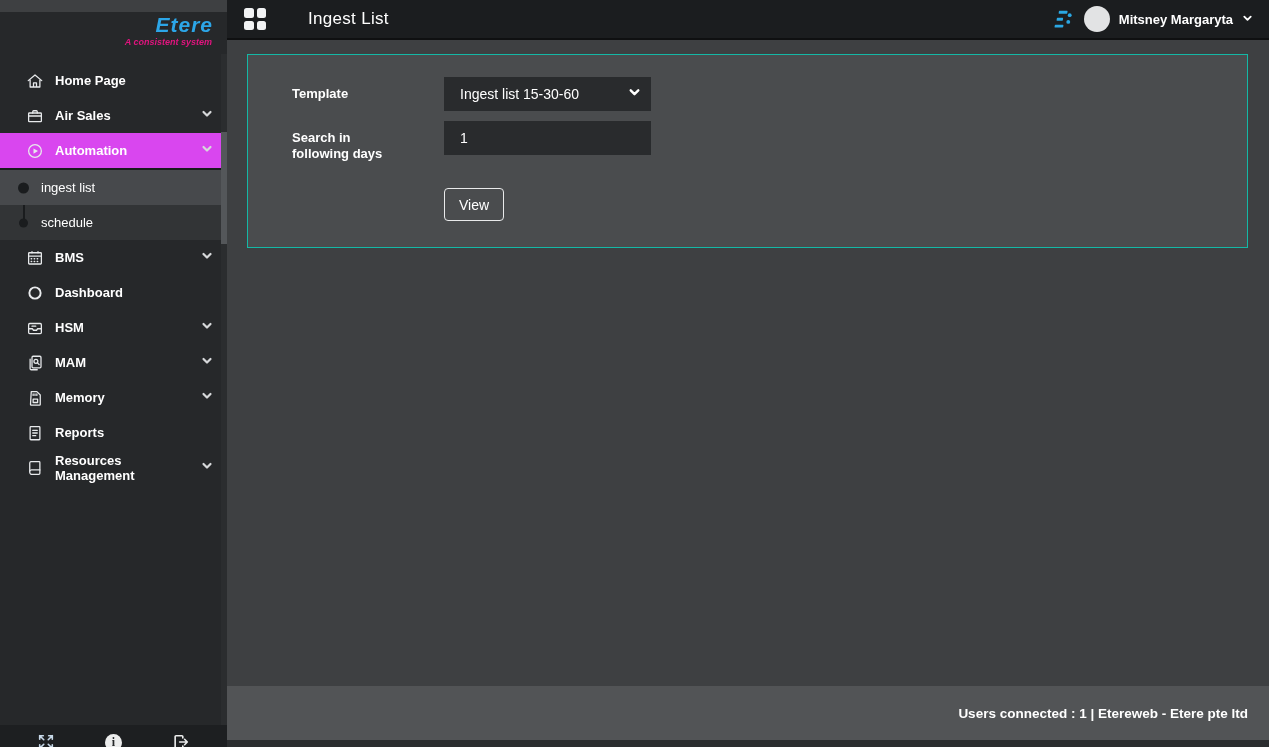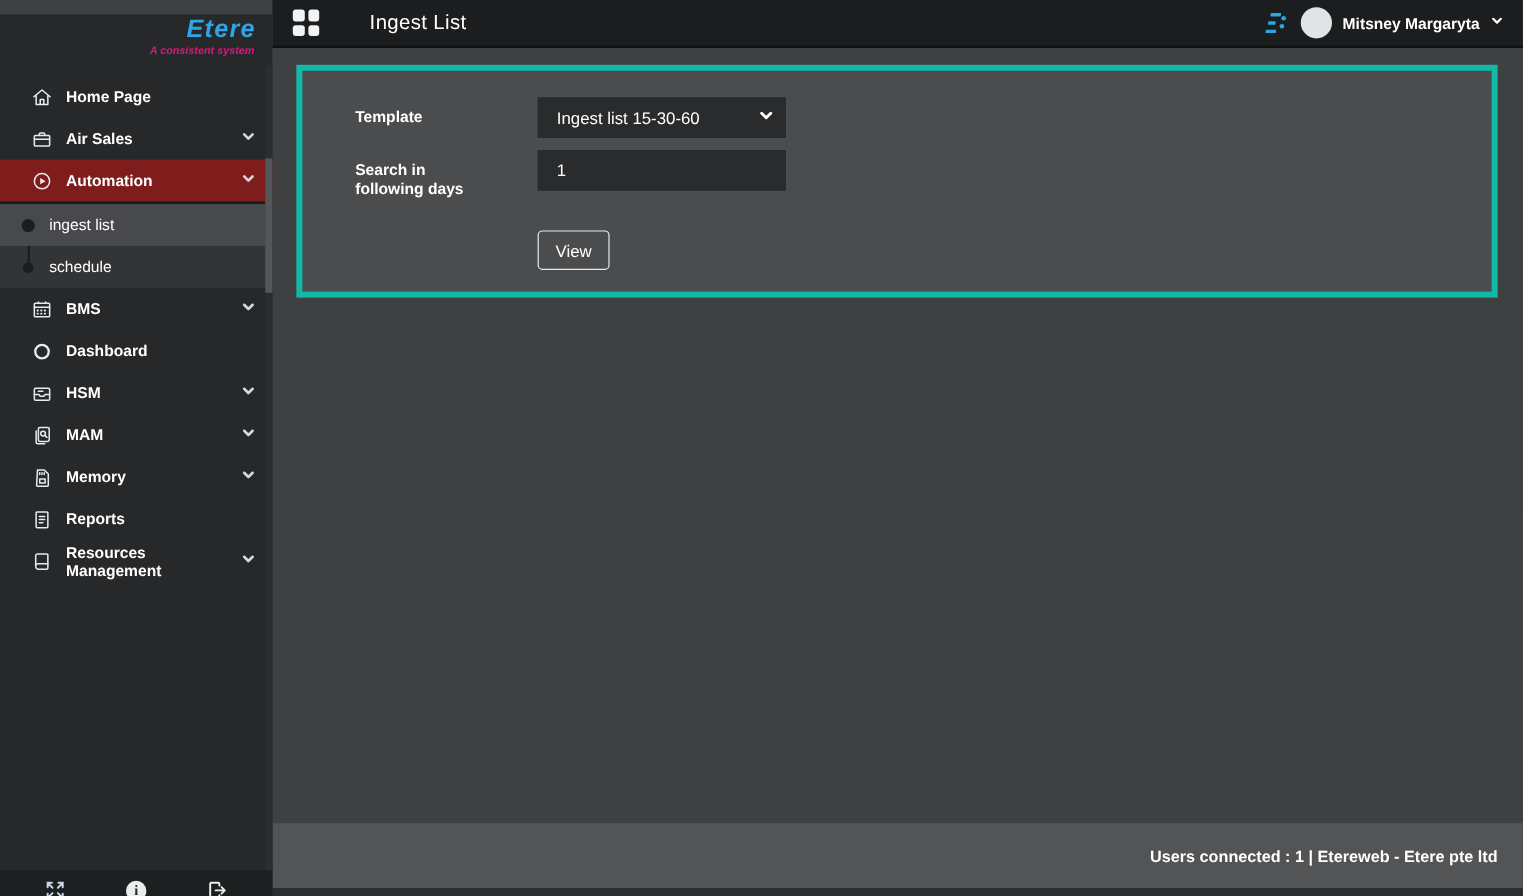--- a/index.html
+++ b/index.html
@@ -18,21 +18,21 @@
   .nav { margin-top:11px; }
   .nav-item { height:35px; display:flex; align-items:center; padding:0 8px 0 25px;
               color:#fff; font-size:13px; font-weight:700; cursor:pointer; }
   .nav-item .nicon { width:19px; height:19px; margin-right:11px; flex:none; display:flex;
                      align-items:center; justify-content:center; }
   .nav-item svg.glyph { width:18px; height:18px; stroke:#e8eaec; fill:none;
                         stroke-width:1.7; stroke-linecap:round; stroke-linejoin:round; }
   .nav-item .chev { margin-left:auto; margin-right:6px; }
   .chev svg { width:12px; height:12px; stroke:#d6d8da; fill:none; stroke-width:2.2;
               stroke-linecap:round; stroke-linejoin:round; }
-  .nav-item.active { background:#7f1d1d; }
+  .nav-item.active { background:#d946ef; }
   .submenu { position:relative; background:#323436; border-top:2px solid #191b1d; }
   .submenu::before { content:''; position:absolute; left:23px; top:0; bottom:16px;
                      width:2px; background:#1a1c1e; }
   .sub-item { position:relative; height:35px; display:flex; align-items:center;
               padding-left:41px; color:#fff; font-size:13px; cursor:pointer; }
   .sub-item::before { content:''; position:absolute; left:19px; top:50%;
                       transform:translateY(-50%); width:9px; height:9px;
                       border-radius:50%; background:#1a1c1e; }
   .sub-item.selected { background:#47494c; }
   .sub-item.selected::before { width:11px; height:11px; left:18px; }
@@ -63,21 +63,21 @@
   .page-title { margin-left:42px; color:#fff; font-size:17px; letter-spacing:.3px; }
   .topbar-right { margin-left:auto; display:flex; align-items:center; gap:9px; }
   .etere-mark svg { width:25px; height:25px; display:block; }
   .avatar { width:26px; height:26px; border-radius:50%; background:#e2e3e4; }
   .user-name { color:#fff; font-size:13px; font-weight:700; }
   .user-chev svg { width:11px; height:11px; stroke:#fff; fill:none; stroke-width:2;
                    stroke-linecap:round; stroke-linejoin:round; }
 
   .main { position:absolute; top:42px; left:0; right:0; bottom:61px; }
   .panel { position:absolute; left:20px; right:21px; top:12px; height:194px;
-           background:#4a4c4e; border:5px solid #14b8a6; padding:22px 0 0 44px; }
+           background:#4a4c4e; border:1px solid #14b8a6; padding:22px 0 0 44px; }
   .form-row { display:flex; margin-bottom:10px; }
   .form-label { width:152px; padding:9px 34px 0 0; color:#fff; font-size:13px;
                 font-weight:700; line-height:16px; }
   .select-box { width:207px; height:34px; background:#292b2d; color:#fff;
                 font-size:14px; display:flex; align-items:center;
                 padding:0 10px 0 16px; cursor:pointer;text-align:right; }
   .select-box .sel-chev { margin-left:auto; }
   .sel-chev svg { width:13px; height:13px; stroke:#fff; fill:none; stroke-width:2.2;
                   stroke-linecap:round; stroke-linejoin:round; }
   .text-input { width:207px; height:34px; background:#292b2d; border:none;

